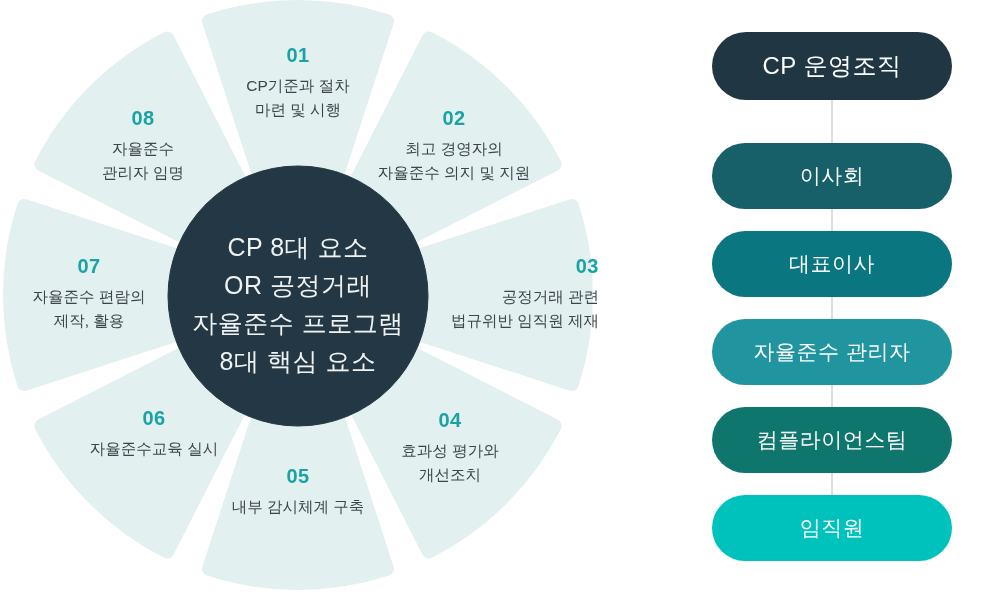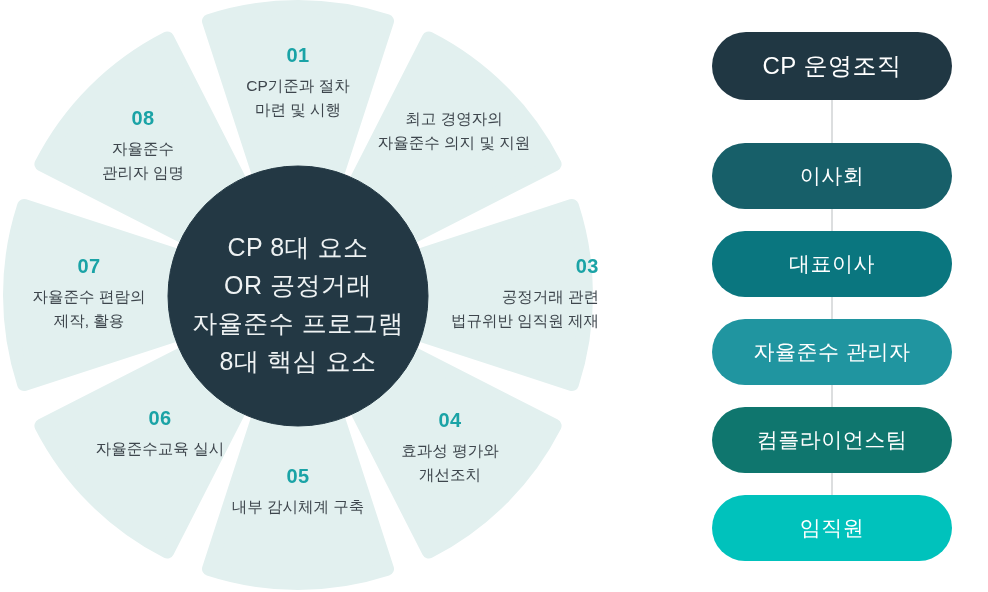--- a/index.html
+++ b/index.html
@@ -42,38 +42,39 @@
       <path class="petal" d="M235.6,263.2 A70,70 0 0 1 266.2,232.6 L167.2,38.4 A288,288 0 0 0 41.4,164.2 Z" fill="#e2f0ef" stroke="#e2f0ef"></path>
       <circle cx="298" cy="296" r="130" fill="#233844" stroke="#233844"></circle>
     </svg>
 
     <div class="plabel" style="left:298px;top:44px;">
       <div class="pnum" style="color: rgb(26, 163, 166);">01</div>
       <div class="pline">CP기준과 절차</div>
       <div class="pline">마련 및 시행</div>
     </div>
     <div class="plabel" style="left:454px;top:107px;">
+      <div class="pnum" style="color: rgb(26, 163, 166);">02</div>
       <div class="pline">최고 경영자의</div>
       <div class="pline">자율준수 의지 및 지원</div>
     </div>
     <div class="plabel" style="left:504px;top:255px;text-align:right;">
       <div class="pnum" style="color: rgb(26, 163, 166);">03</div>
       <div class="pline">공정거래 관련</div>
       <div class="pline">법규위반 임직원 제재</div>
     </div>
     <div class="plabel" style="left:450px;top:409px;">
       <div class="pnum" style="color: rgb(26, 163, 166);">04</div>
       <div class="pline">효과성 평가와</div>
       <div class="pline">개선조치</div>
     </div>
     <div class="plabel" style="left:298px;top:465px;">
       <div class="pnum" style="color: rgb(26, 163, 166);">05</div>
       <div class="pline">내부 감시체계 구축</div>
     </div>
-    <div class="plabel" style="left:160px;top:407px;">
+    <div class="plabel" style="left:154px;top:407px;">
       <div class="pnum" style="color: rgb(26, 163, 166);">06</div>
       <div class="pline">자율준수교육 실시</div>
     </div>
     <div class="plabel" style="left:89px;top:255px;">
       <div class="pnum" style="color: rgb(26, 163, 166);">07</div>
       <div class="pline">자율준수 편람의</div>
       <div class="pline">제작, 활용</div>
     </div>
     <div class="plabel" style="left:143px;top:107px;">
       <div class="pnum" style="color: rgb(26, 163, 166);">08</div>

